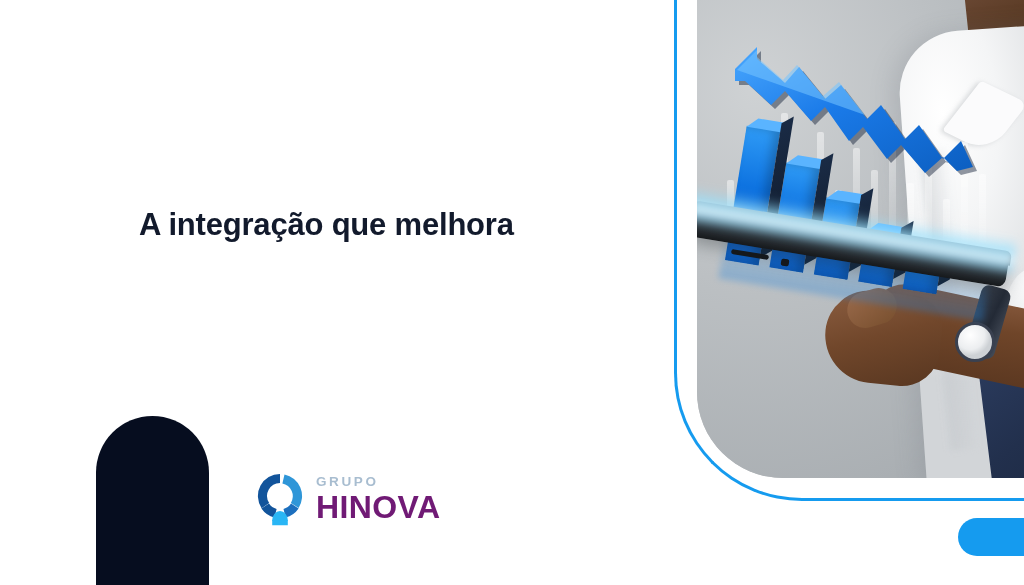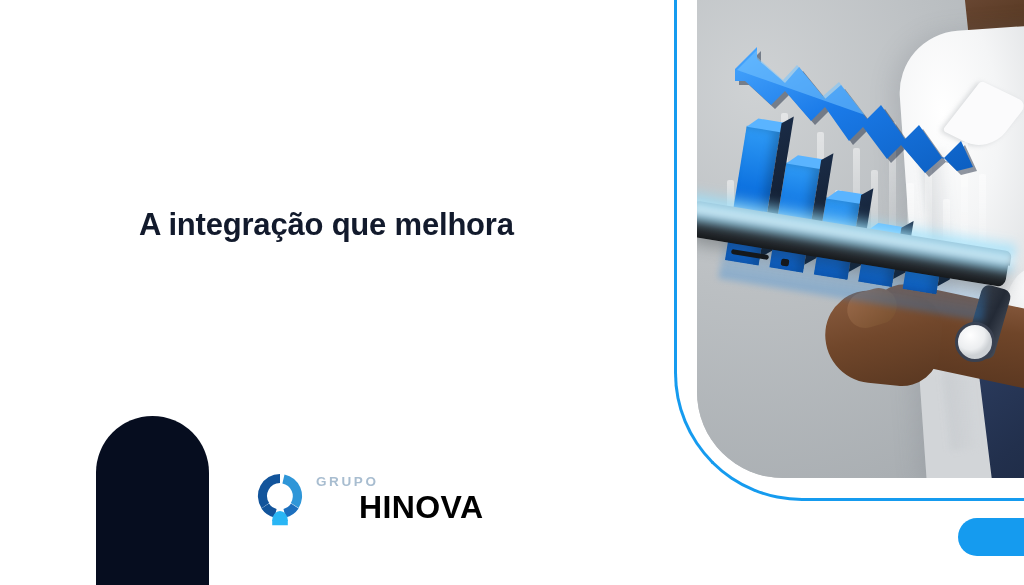--- a/index.html
+++ b/index.html
@@ -369,22 +369,21 @@
     font-size: 13.5px;
     font-weight: 700;
     letter-spacing: 2.6px;
     color: #a8bdd0;
     margin-bottom: 3px;
   }
   .logo-hinova {
     font-size: 32px;
     font-weight: 700;
     letter-spacing: 0.4px;
-    color: #000000;
-    margin-left: 43px;
+    color: #701a75;
   }
 </style>
 </head>
 <body>
 
 <div id="slide">
 
   <div class="dark-pillar"></div>
 
   <div class="blue-frame"></div>

